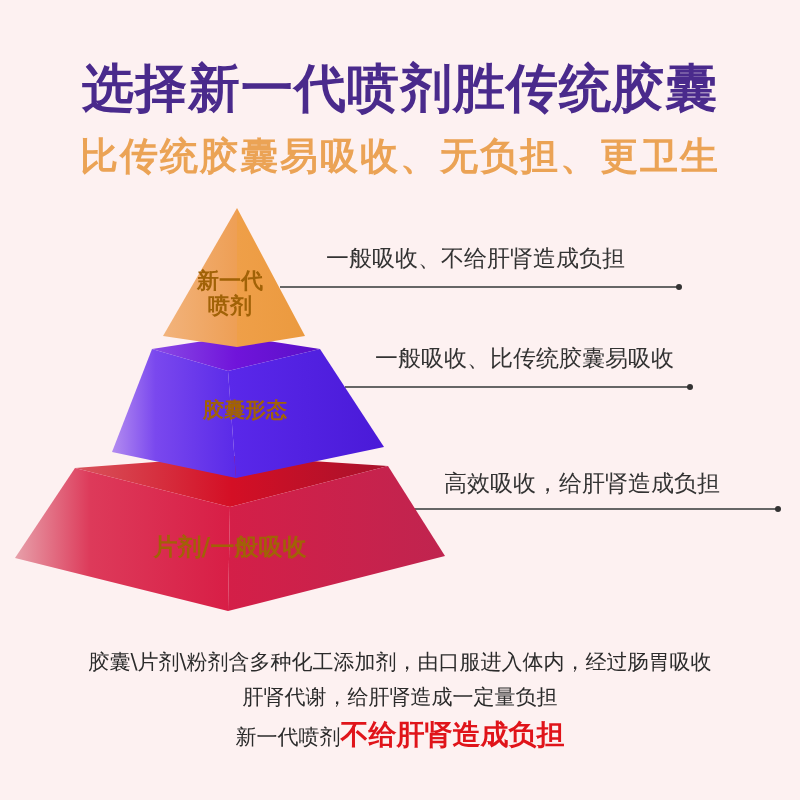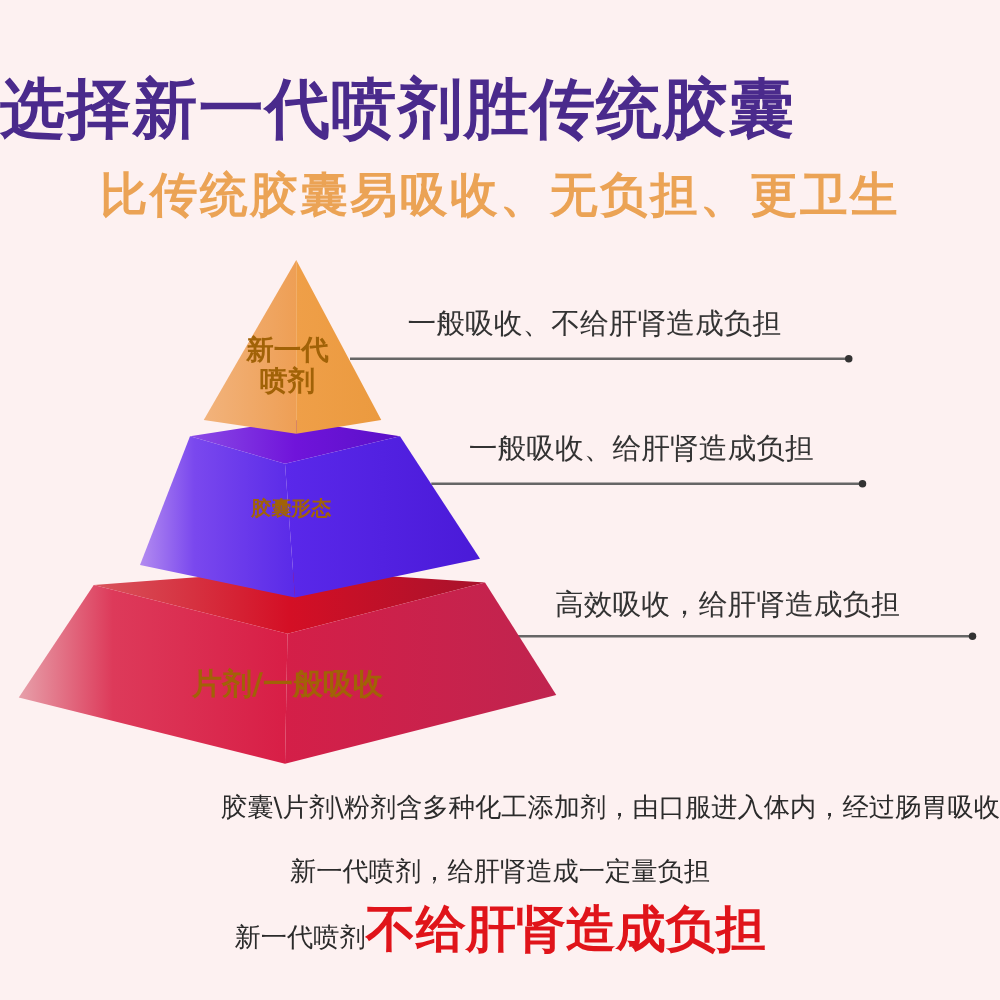--- a/index.html
+++ b/index.html
@@ -4,41 +4,41 @@
 <style>
   html, body { margin: 0; padding: 0; }
   body {
     width: 800px; height: 800px; overflow: hidden;
     background: #fdf1f1;
     position: relative;
     font-family: "DejaVu Sans", "Liberation Sans", sans-serif;
   }
   .title {
     position: absolute; left: 0; top: 56px; width: 800px;
-    text-align: left; font-size: 52px; font-weight: bold;
+    text-align: center; font-size: 52px; font-weight: bold;
     color: #4a2a8c; letter-spacing: 1px; line-height: 64px;
   }
   .subtitle {
     position: absolute; left: 0; top: 132px; width: 800px;
     text-align: center; font-size: 38px; font-weight: bold;
     color: #eba355; letter-spacing: 2px; line-height: 48px;
   }
   svg.pyramid { position: absolute; left: 0; top: 0; }
   .tier-label {
     position: absolute; color: #a16207; font-weight: bold;
     text-align: center; line-height: 1.15;
   }
   .desc {
     position: absolute; color: #333; font-size: 23px; white-space: nowrap;
   }
   .footer {
     position: absolute; left: 0; width: 800px; text-align: center;
     color: #2b2b2b; font-size: 21px; white-space: nowrap;
   }
-  .footer .highlight { color: #e0141a; font-size: 40px; font-weight: bold; }
+  .footer .highlight { color: #e0141a; font-size: 28px; font-weight: bold; }
 </style>
 </head>
 <body>
 
 <div class="title">选择新一代喷剂胜传统胶囊</div>
 <div class="subtitle">比传统胶囊易吸收、无负担、更卫生</div>
 
 <svg class="pyramid" width="800" height="800" viewBox="0 0 800 800">
   <defs>
     <linearGradient id="orangeL" x1="0" y1="0" x2="1" y2="0">
@@ -105,24 +105,24 @@
   <g>
     <polygon points="237,208 237,347 163,336" fill="url(#orangeL)"></polygon>
     <polygon points="237,208 305,336 237,347" fill="url(#orangeR)"></polygon>
   </g>
 </svg>
 
 <div class="tier-label" style="left:185px; top:268px; width:90px; font-size:22px;">
   <div>新一代</div>
   <div>喷剂</div>
 </div>
-<div class="tier-label" style="left:148px; top:398px; width:170px; font-size:16px;">胶囊形态</div>
+<div class="tier-label" style="left:160px; top:398px; width:170px; font-size:21px;">胶囊形态</div>
 <div class="tier-label" style="left:120px; top:534px; width:220px; font-size:24px;">片剂/一般吸收</div>
 
 <div class="desc" style="left:326px; top:243px;">一般吸收、不给肝肾造成负担</div>
-<div class="desc" style="left:375px; top:343px;">一般吸收、给肝肾造成负担</div>
+<div class="desc" style="left:375px; top:343px;">一般吸收、比传统胶囊易吸收</div>
 <div class="desc" style="left:444px; top:468px;">高效吸收，给肝肾造成负担</div>
 
-<div class="footer" style="top:632px;text-align:right;">胶囊\片剂\粉剂含多种化工添加剂，由口服进入体内，经过肠胃吸收</div>
-<div class="footer" style="top:683px;">新一代喷剂，给肝肾造成一定量负担</div>
+<div class="footer" style="top:648px;">胶囊\片剂\粉剂含多种化工添加剂，由口服进入体内，经过肠胃吸收</div>
+<div class="footer" style="top:683px;">肝肾代谢，给肝肾造成一定量负担</div>
 <div class="footer" style="top:716px;">
   <span>新一代喷剂</span><span class="highlight">不给肝肾造成负担</span>
 </div>
 
 </body></html>

